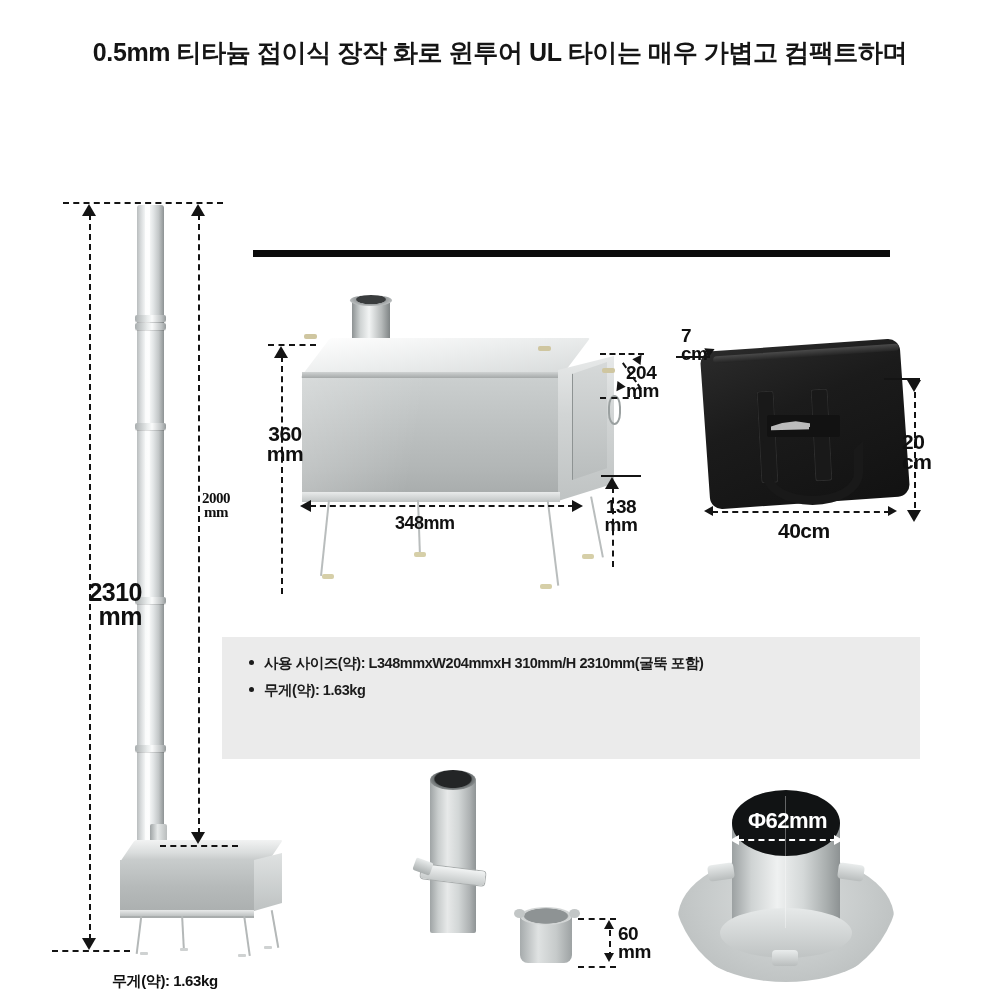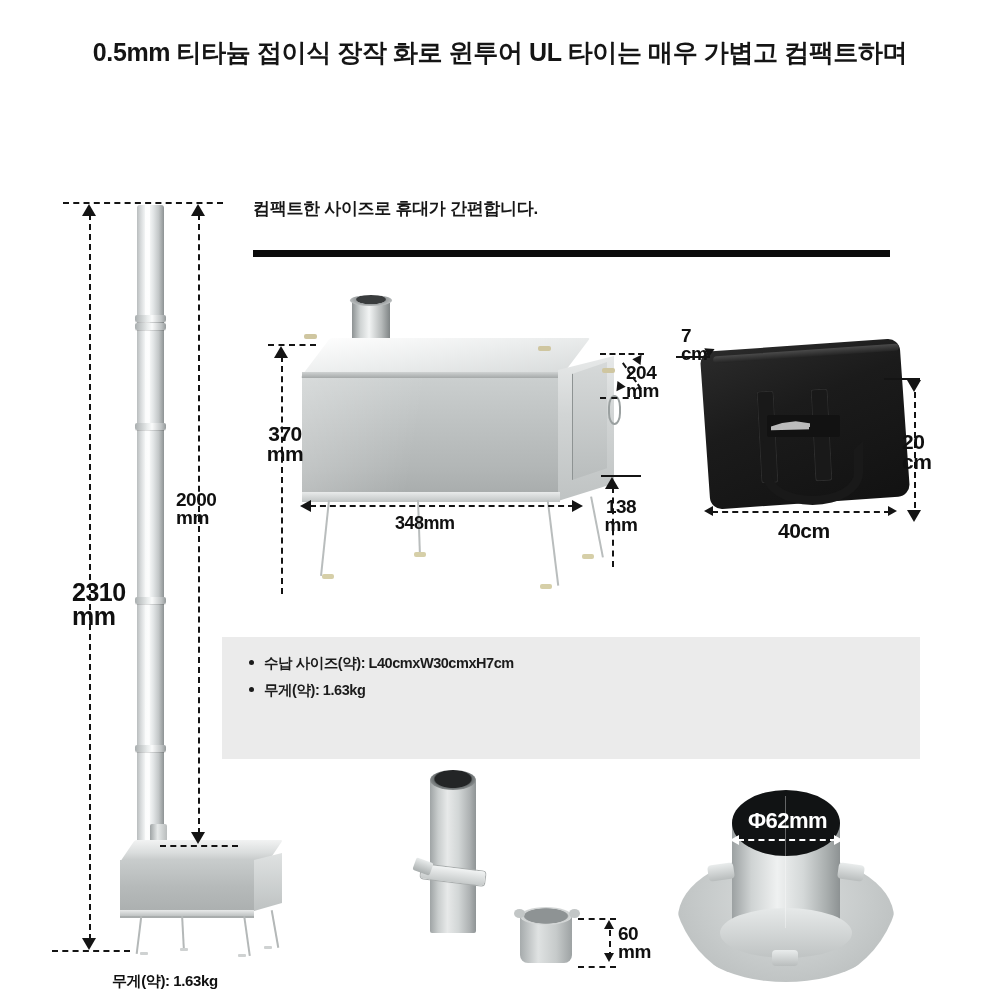--- a/index.html
+++ b/index.html
@@ -368,21 +368,20 @@
 </head>
 <body>
 
 <div id="page">
 
   <div class="headline">
     <div>0.5mm 티타늄 접이식 장작 화로 윈투어 UL 타이는 매우 가볍고 컴팩트하며</div>
   </div>
 
   <div class="subhead">
-    <div>컴팩트한 사이즈로 휴대가 간편합니다.</div>
   </div>
   <div class="divider-bar"></div>
 
   <div id="chimney-tall" class="ti">
     <div class="hl"></div>
     <div class="pipe-joint" style="top:110px;"></div>
     <div class="pipe-joint" style="top:118px;"></div>
     <div class="pipe-joint" style="top:218px;"></div>
     <div class="pipe-joint" style="top:392px;"></div>
     <div class="pipe-joint" style="top:540px;"></div>
@@ -402,28 +401,28 @@
     <div class="foot" style="left:60px; top:108px;"></div>
     <div class="foot" style="left:118px; top:114px;"></div>
     <div class="foot" style="left:144px; top:106px;"></div>
   </div>
 
   <div class="dash-h" style="left:63px; top:202px; width:160px;"></div>
   <div class="arr up" style="left:82px; top:204px;"></div>
   <div class="dash-v" style="left:89px; top:214px; height:726px;"></div>
   <div class="arr down" style="left:82px; top:938px;"></div>
   <div class="dash-h" style="left:52px; top:950px; width:78px;"></div>
-  <div class="dim" style="left:72px; top:580px; font-size:25px; text-align:left; width:70px;">2310
+  <div class="dim" style="left:72px; top:580px; font-size:25px; text-align:right; width:70px;">2310
 mm</div>
 
   <div class="arr up" style="left:191px; top:204px;"></div>
   <div class="dash-v" style="left:198px; top:214px; height:620px;"></div>
   <div class="arr down" style="left:191px; top:832px;"></div>
   <div class="dash-h" style="left:160px; top:845px; width:78px;"></div>
-  <div class="dim" style="left:176px; top:491px; font-size:19px; width:80px;">2000
+  <div class="dim" style="left:176px; top:491px; font-size:15px; text-align:center; width:80px;font-family:Liberation Serif, serif;">2000
 mm</div>
 
   <div class="dim" style="left:112px; top:974px; font-size:15px; letter-spacing:-0.4px;">무게(약): 1.63kg</div>
 
   <div id="stove-main">
     <div class="collar-base"></div>
     <div class="collar"></div>
     <div class="collar-top"></div>
     <div class="body-top"></div>
     <div class="lid-edge"></div>
@@ -441,21 +440,21 @@
     <div class="leg" style="left:296px; top:196px; height:62px; transform:rotate(-11deg);"></div>
     <div class="foot" style="left:22px; top:274px;"></div>
     <div class="foot" style="left:114px; top:252px;"></div>
     <div class="foot" style="left:240px; top:284px;"></div>
     <div class="foot" style="left:282px; top:254px;"></div>
   </div>
 
   <div class="arr up" style="left:274px; top:346px;"></div>
   <div class="dash-v" style="left:281px; top:356px; height:238px;"></div>
   <div class="dash-h" style="left:268px; top:344px; width:48px;"></div>
-  <div class="dim" style="left:258px; top:424px; font-size:21px; text-align:center; width:54px;">370
+  <div class="dim" style="left:258px; top:424px; font-size:21px; text-align:center; width:54px;">360
 mm</div>
 
   <div class="arr left" style="left:300px; top:500px;"></div>
   <div class="dash-h" style="left:310px; top:505px; width:264px;"></div>
   <div class="arr right" style="left:572px; top:500px;"></div>
   <div class="dim" style="left:395px; top:515px; font-size:18px;">348mm</div>
 
   <div class="dash-h" style="left:600px; top:353px; width:44px;"></div>
   <div class="dash-h" style="left:600px; top:397px; width:40px;"></div>
   <div class="arr sm up" style="left:634px; top:354px; transform:rotate(35deg);"></div>
@@ -492,21 +491,21 @@
   <div class="dim" style="left:902px; top:432px; font-size:21px; line-height:0.95;">20
 cm</div>
 
   <div class="arr sm left" style="left:704px; top:506px;"></div>
   <div class="dash-h" style="left:712px; top:511px; width:178px;"></div>
   <div class="arr sm right" style="left:888px; top:506px;"></div>
   <div class="dim" style="left:778px; top:521px; font-size:21px;">40cm</div>
 
   <div class="specbox">
     <ul>
-      <li>수납 사이즈(약): L40cmxW30cmxH7cm</li>
+      <li>사용 사이즈(약): L348mmxW204mmxH 310mm/H 2310mm(굴뚝 포함)</li>
       <li>무게(약): 1.63kg</li>
     </ul>
   </div>
 
   <div id="pipe-piece">
     <div class="tube"></div>
     <div class="mouth"></div>
     <div class="clamp"></div>
     <div class="clamp-screw"></div>
   </div>

